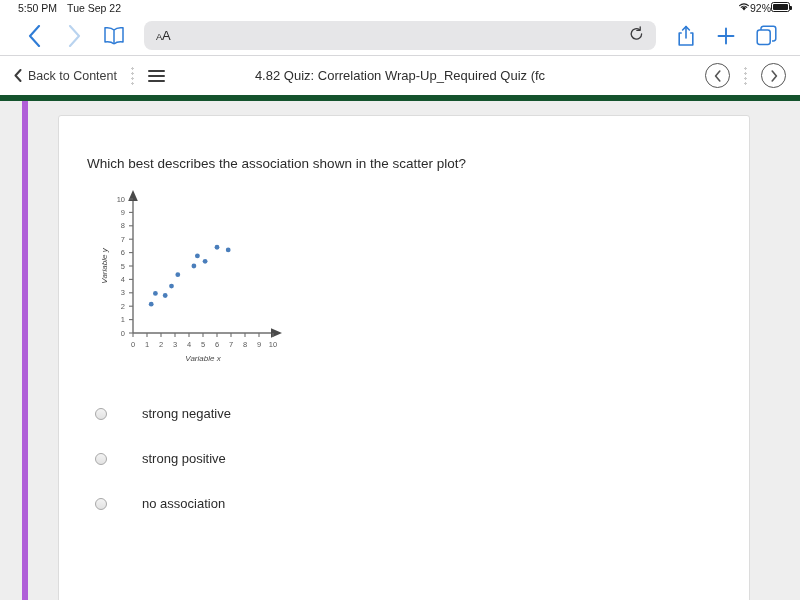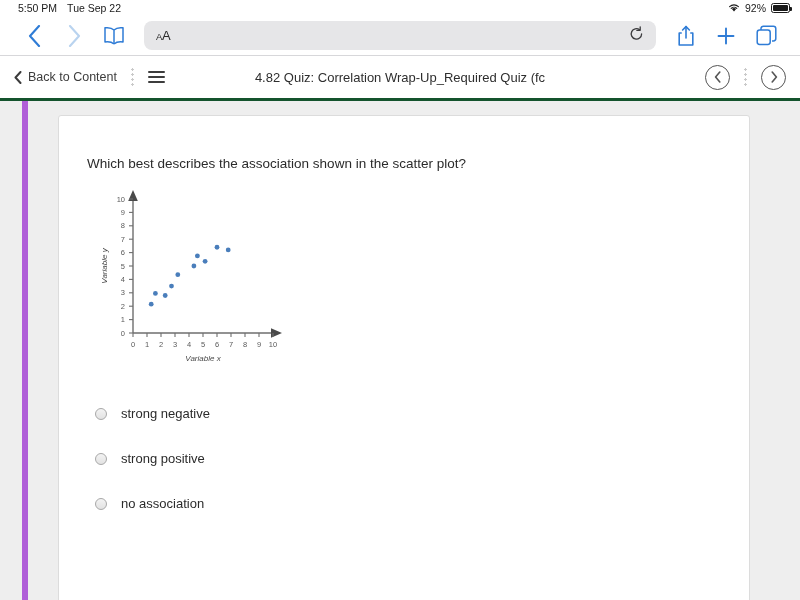--- a/index.html
+++ b/index.html
@@ -13,21 +13,21 @@
 
   
   .status-bar {
     height: 16px;
     display: flex; align-items: center;
     padding: 0 10px;
     font-size: 10.5px; color: #1a1a1a;
     background: #ffffff;
   }
   .status-left { display: flex; align-items: flex-end; gap: 10px; padding-left: 8px; }
-  .status-right { margin-left: auto; display: flex; align-items: center; gap: 5px; }
+  .status-right { margin-left: auto; display: flex; }
   .wifi-glyph { display: inline-block; line-height: 1; font-size: 10px; }
   .battery {
     width: 19px; height: 9.5px;
     border: 1px solid #1a1a1a; border-radius: 2.5px;
     position: relative; display: inline-block;
   }
   .battery::after {
     content: ""; position: absolute; right: -2.5px; top: 2.6px;
     width: 1.6px; height: 4px; background: #1a1a1a; border-radius: 0 1px 1px 0;
   }
@@ -78,21 +78,21 @@
   .reload-btn {
     margin-left: auto; color: #3a3a3c; cursor: pointer; flex-shrink: 0; z-index: 2;
   }
 
   
   .lms-header {
     height: 45px;
     background: #ffffff;
     display: flex; align-items: center;
     padding: 0 14px;
-    border-bottom: 3px solid #14532d;
+    border-bottom: 6px solid #14532d;
     position: relative;
   }
   .back-link {
     display: flex; align-items: center; gap: 6px;
     font-size: 12.5px; color: #3c3c3c; cursor: pointer;
   }
   .dot-sep {
     width: 3px; height: 20px;
     margin: 0 14px;
     background-image: radial-gradient(circle, #c9c9c9 1px, transparent 1.1px);
@@ -150,20 +150,21 @@
   
   .plot-area { position: relative; width: 200px; height: 178px; margin-left: 8px; }
   .plot-svg { display: block; }
 
   
   .options { margin-top: 28px; }
   .option-row {
     display: flex; align-items: center;
     height: 45px;
     cursor: pointer;
+    gap: 21px;
   }
   .radio {
     width: 12px; height: 12px;
     border-radius: 50%;
     border: 1px solid #a8a8a8;
     background: linear-gradient(#f3f3f3, #e2e2e2);
     margin-left: 8px; margin-right: 14px;
     flex-shrink: 0;
   }
   .option-label { font-size: 13px; color: #2b2b2b; }

